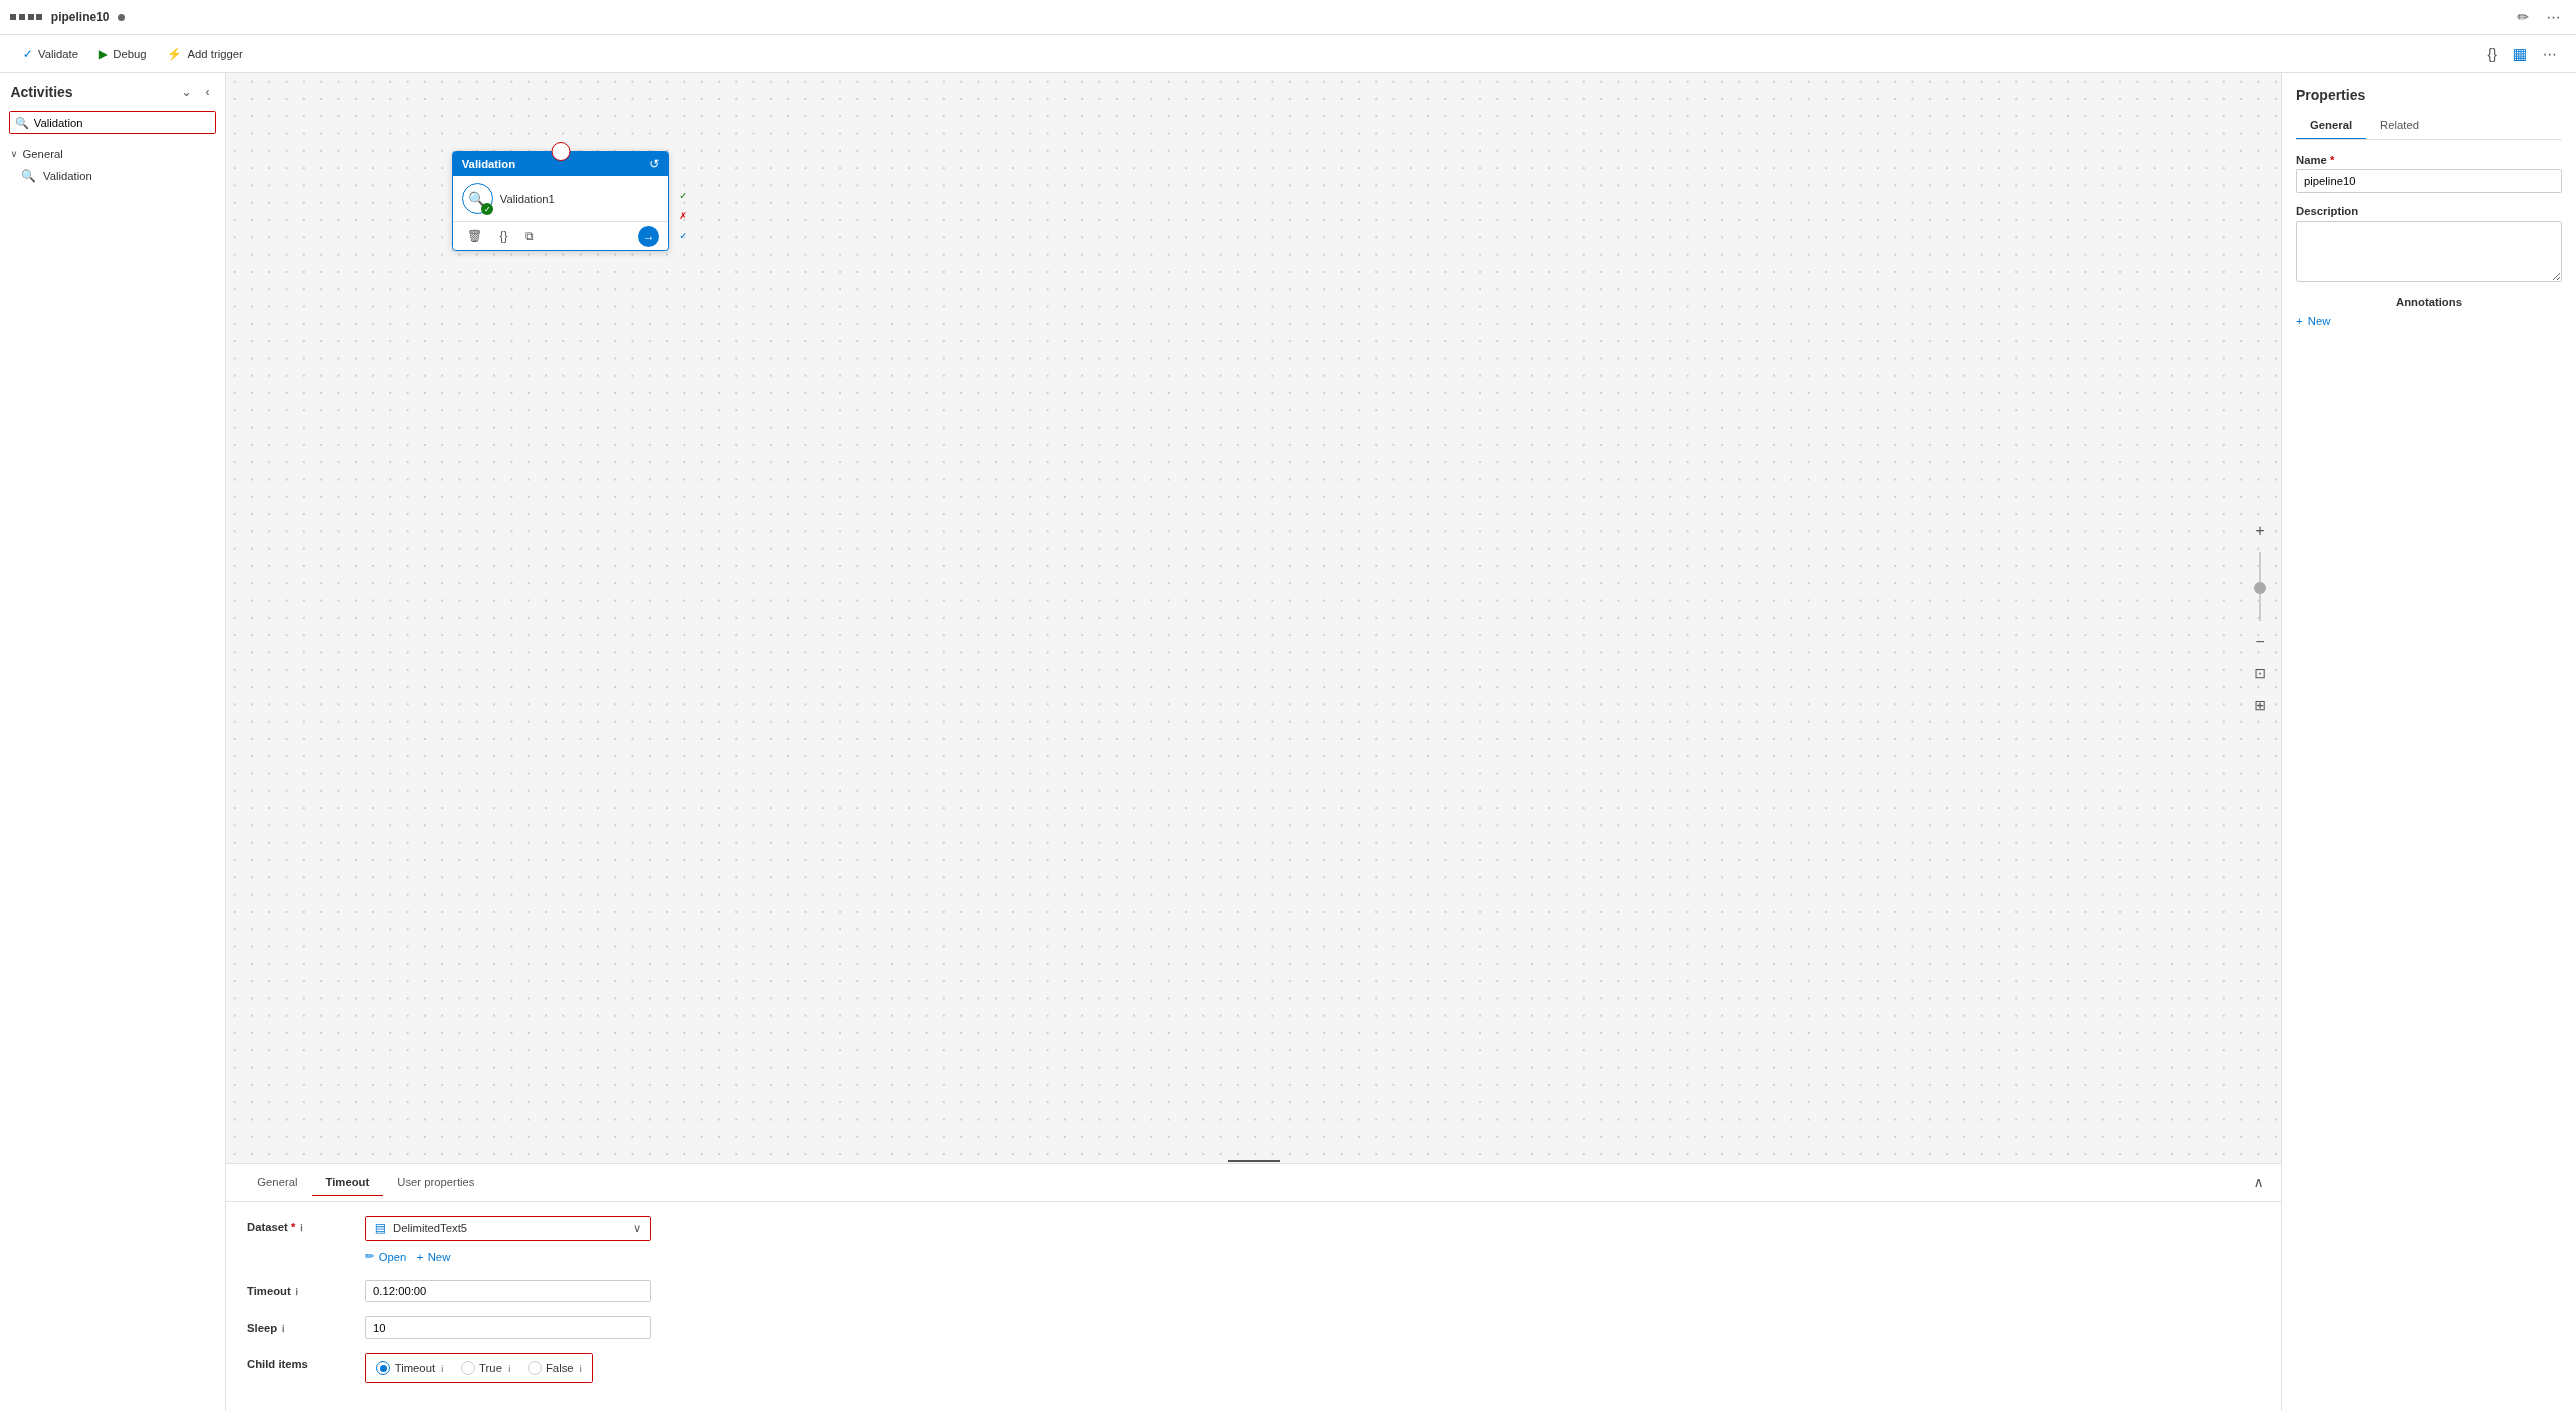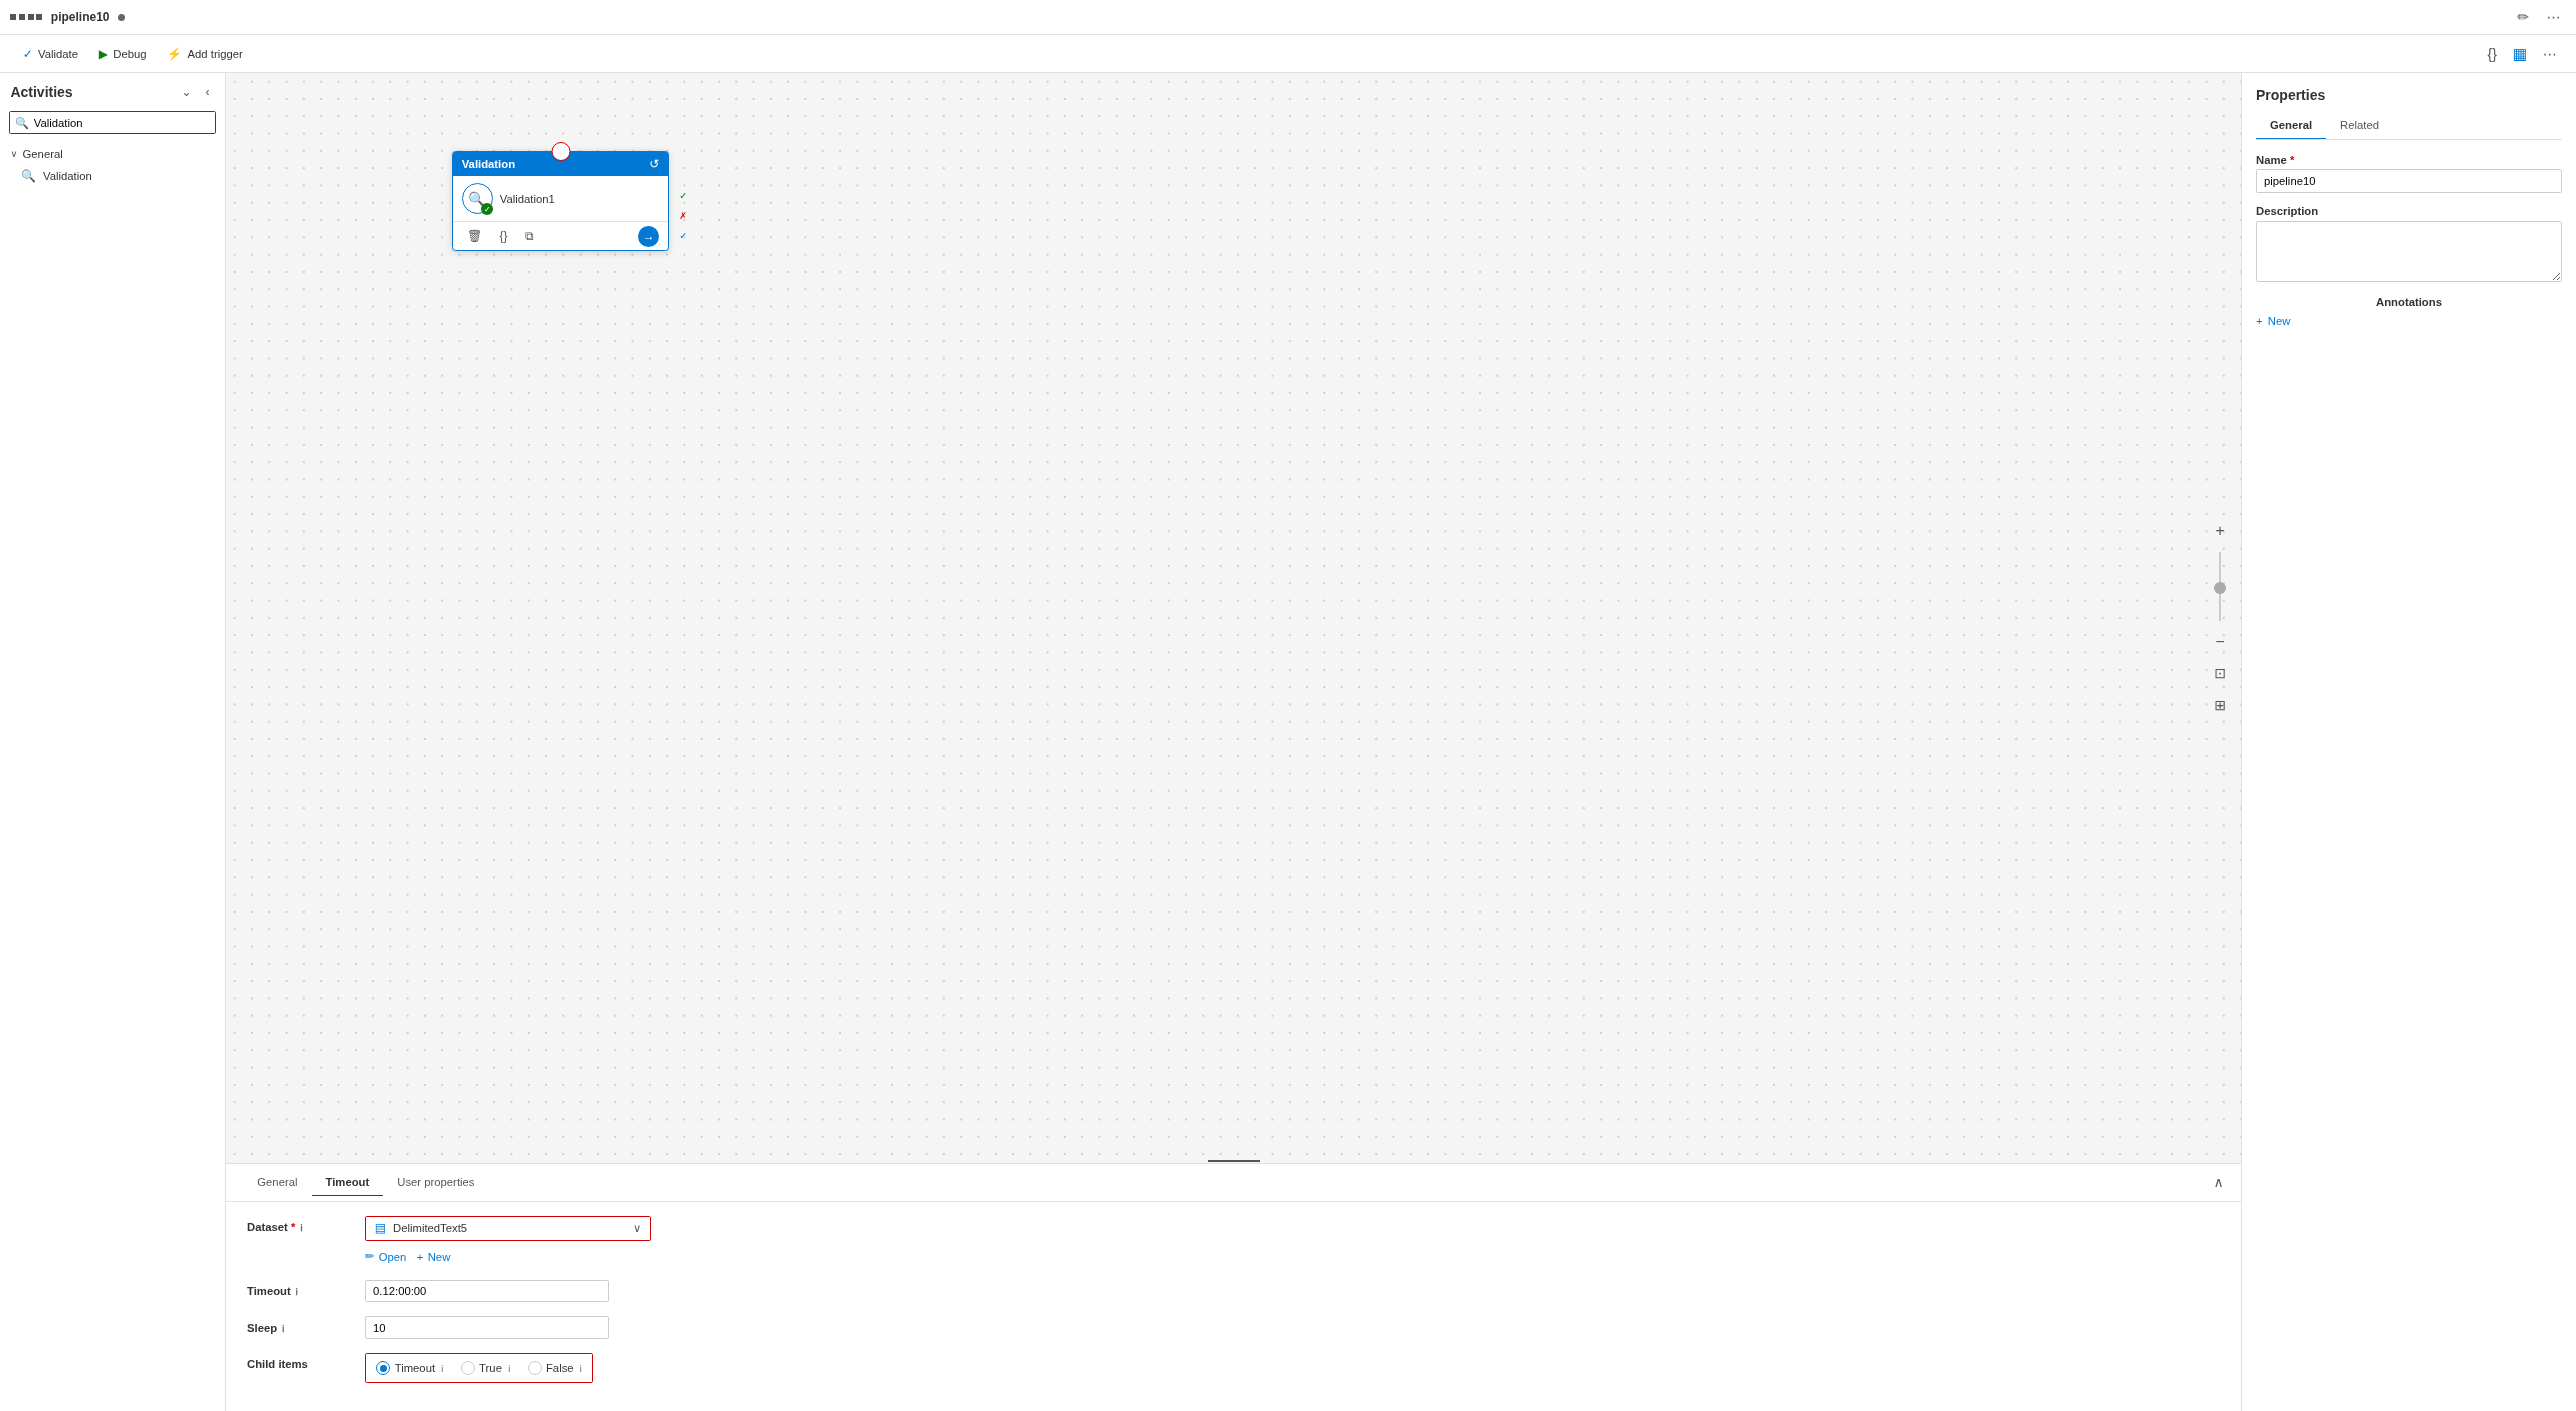--- a/index.html
+++ b/index.html
@@ -200,40 +200,40 @@
     .dataset-select-left { display: flex; align-items: center; gap: 7px; font-size: 11.3px; }
     .dataset-select-icon { color: #0078d4; font-size: 12px; }
     .dataset-select-chevron { color: #555; }
     .dataset-actions { display: flex; gap: 10.4px; margin-top: 7px; }
     .dataset-action-btn {
       display: flex; align-items: center; gap: 4.3px; background: none; border: none;
       cursor: pointer; color: #0078d4; font-size: 11.3px; padding: 2.6px 0;
     }
     .form-input {
       border: 0.9px solid #ccc; border-radius: 1.7px; padding: 4.3px 7px;
-      font-size: 11.3px; width: 244px; outline: none;
+      font-size: 11.3px; width: 286px; outline: none;
     }
     .child-items-row {
       display: flex; align-items: center; border: 1.3px solid #c00; border-radius: 1.7px;
       padding: 7px 10.4px; gap: 17.3px; width: fit-content;
     }
     .radio-option { display: flex; align-items: center; gap: 4.3px; cursor: pointer; }
     .radio-dot {
       width: 14px; height: 14px; border-radius: 50%; border: 1.7px solid #ccc;
       display: flex; align-items: center; justify-content: center; flex-shrink: 0;
     }
     .radio-dot.checked { border-color: #0078d4; }
     .radio-dot.checked::after {
       content: ''; width: 7px; height: 7px; background: #0078d4; border-radius: 50%;
     }
     .info-icon { color: #666; font-size: 9.5px; cursor: pointer; margin-left: 1.7px; }
 
     
     .properties-panel {
-      width: 335px; border-left: 0.9px solid #e0e0e0; background: #fff;
+      width: 295px; border-left: 0.9px solid #e0e0e0; background: #fff;
       display: flex; flex-direction: column; flex-shrink: 0; padding: 14px;
     }
     .properties-title { font-size: 14px; font-weight: 700; margin-bottom: 10.4px; }
     .properties-tabs { display: flex; gap: 0; border-bottom: 0.9px solid #e0e0e0; margin-bottom: 14px; }
     .prop-tab {
       padding: 5.2px 14px 7px; cursor: pointer; font-size: 11.3px; color: #555;
       border-bottom: 1.7px solid transparent; background: none; border-top: none;
       border-left: none; border-right: none;
     }
     .prop-tab.active { color: #333; border-bottom: 1.7px solid #0078d4; font-weight: 600; }

